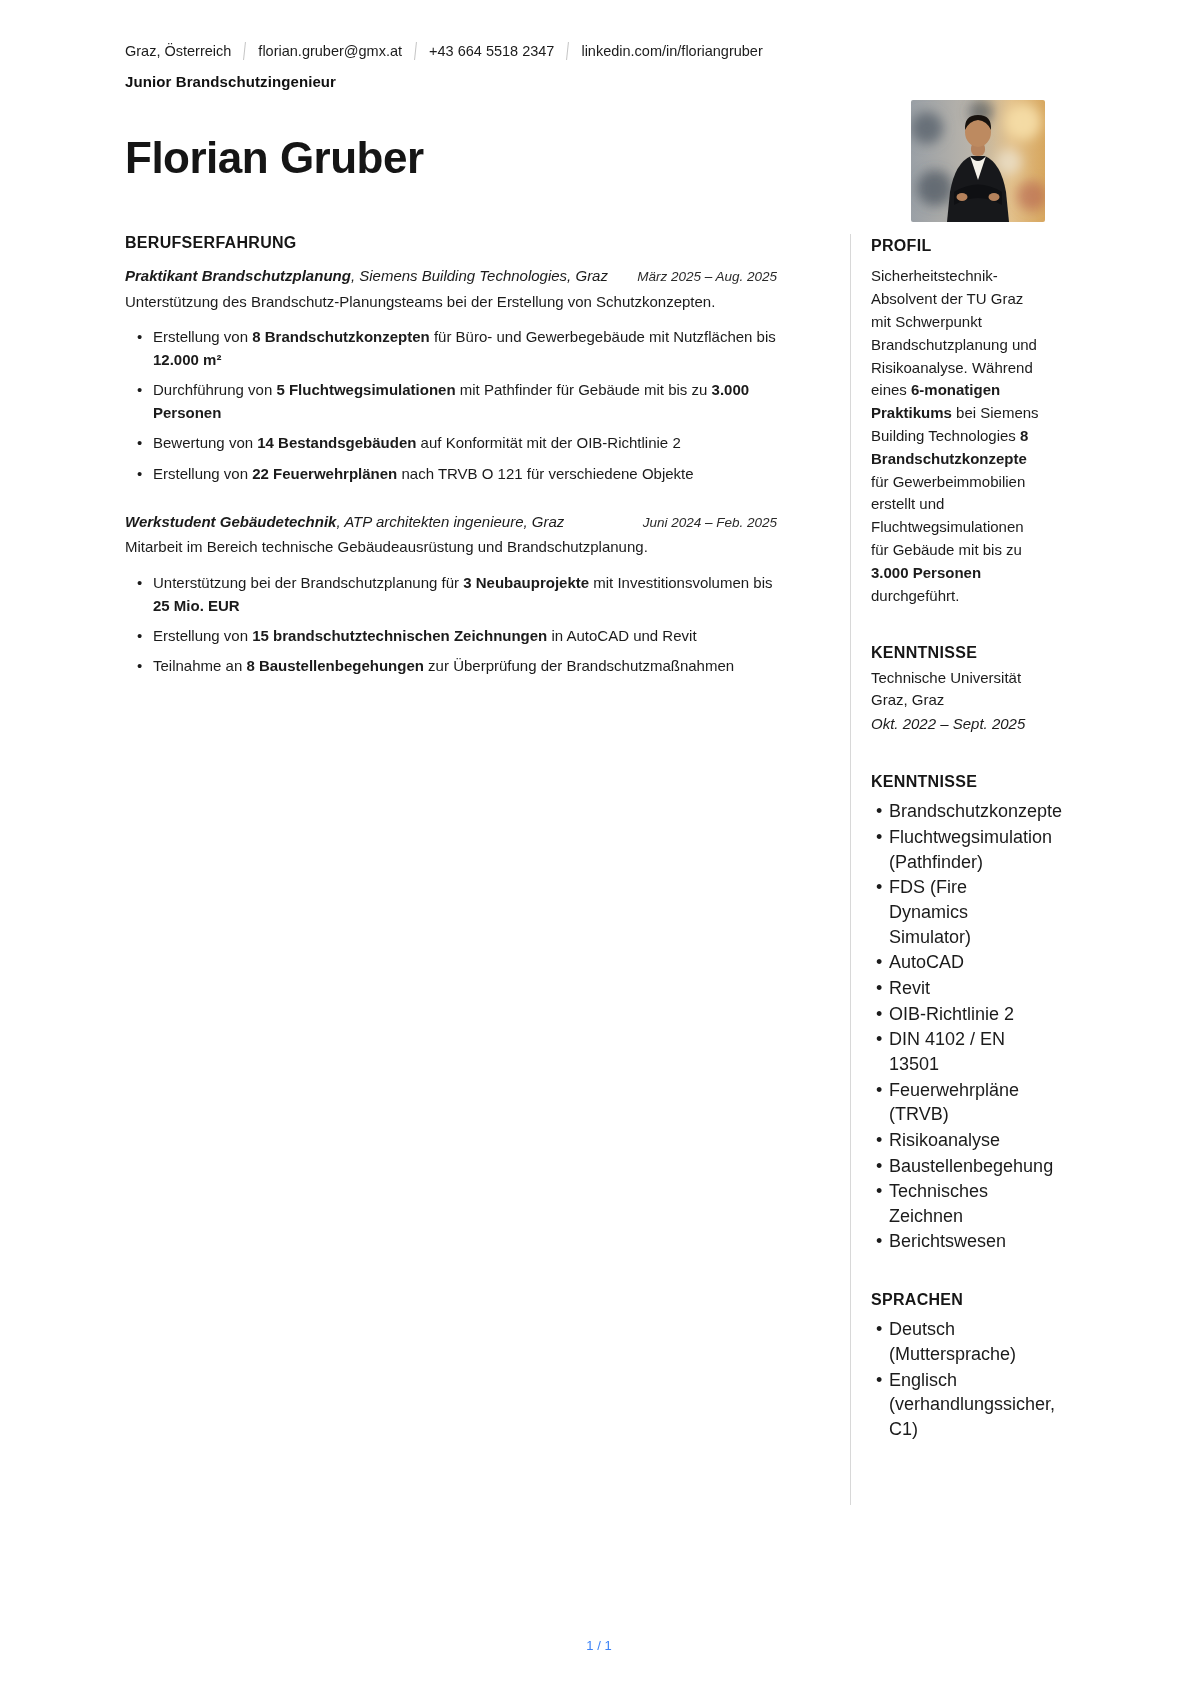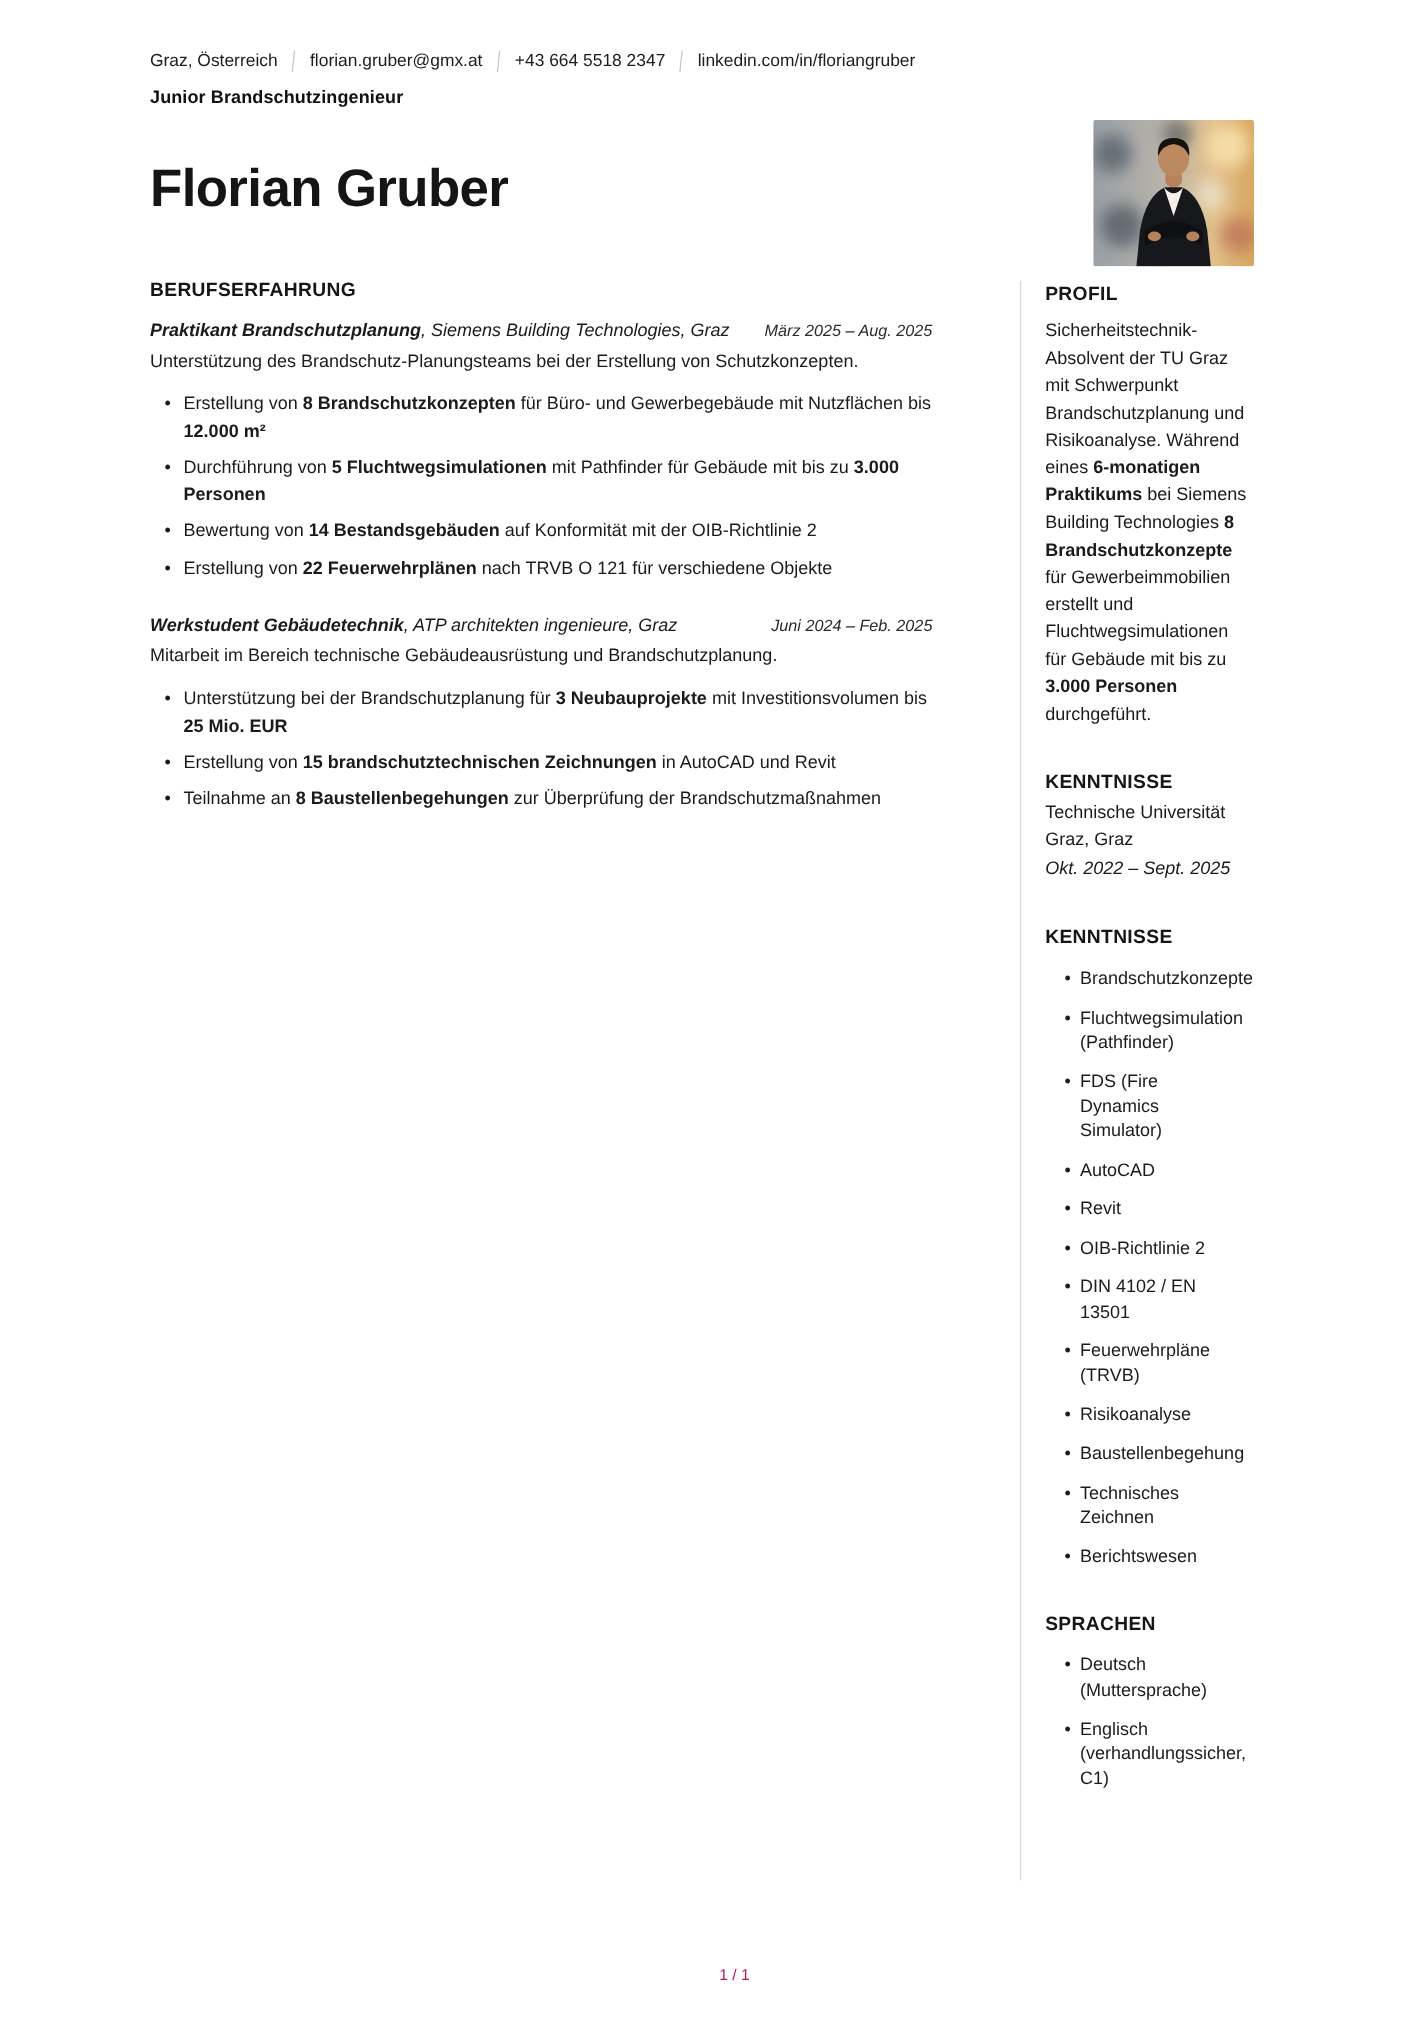--- a/index.html
+++ b/index.html
@@ -132,40 +132,40 @@
   .edu-degree { margin-top: 7px; font-weight: 700; }
   .edu-school { margin-top: 1px; }
   .edu-date { margin-top: 1px; font-style: italic; }
   ul.dotlist {
     margin: 5px 0 0 0;
     padding: 0 0 0 17px;
     list-style: none;
   }
   ul.dotlist li {
     position: relative;
-    font-size: 15px;
+    font-size: 18px;
     line-height: 1.37;
-    margin: 12px;
+    margin: 1px;
   }
   ul.dotlist li::before {
     content: "\2022";
     position: absolute;
     left: -13px;
     top: 0;
   }
 
   
   .footer {
     position: absolute;
-    left: 17px;
+    left: 4px;
     bottom: 30px;
     width: 100%;
     text-align: center;
     font-size: 13px;
-    color: #be185d;
+    color: #3b82f6;
   }
 </style>
 </head>
 <body>
 
 <div class="page">
 
   <div>
     <div class="contact-row">
 

